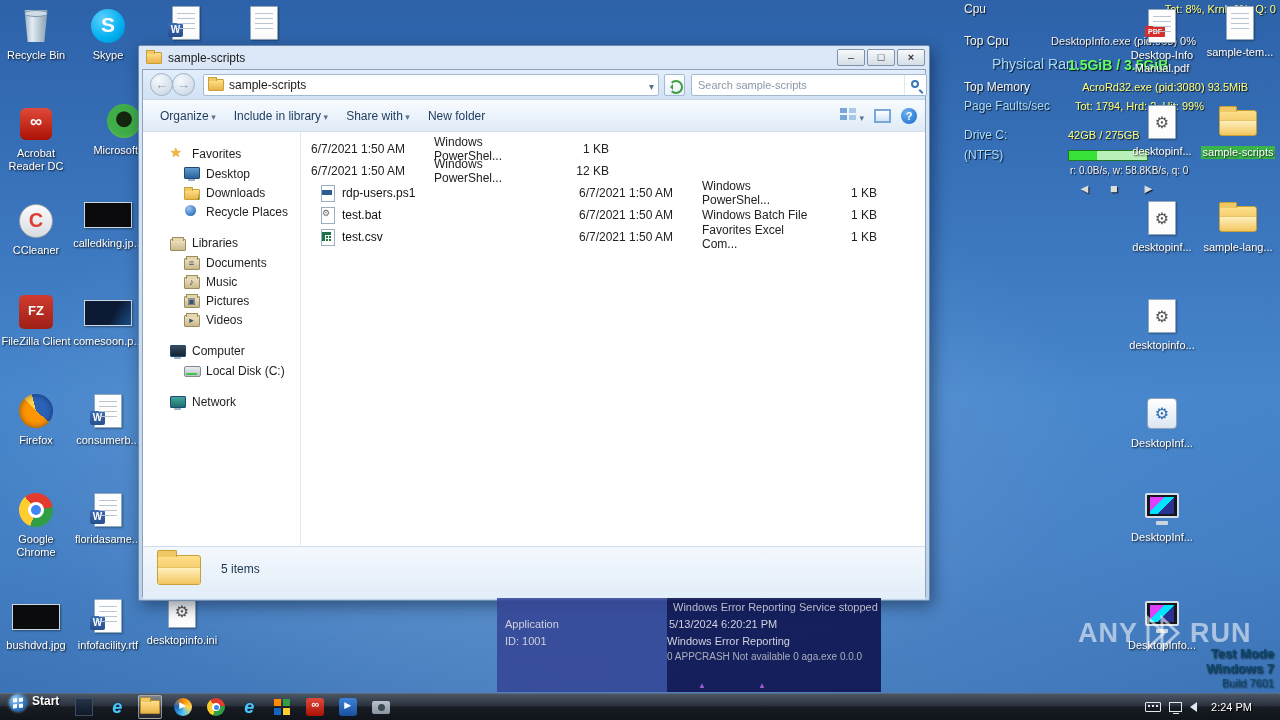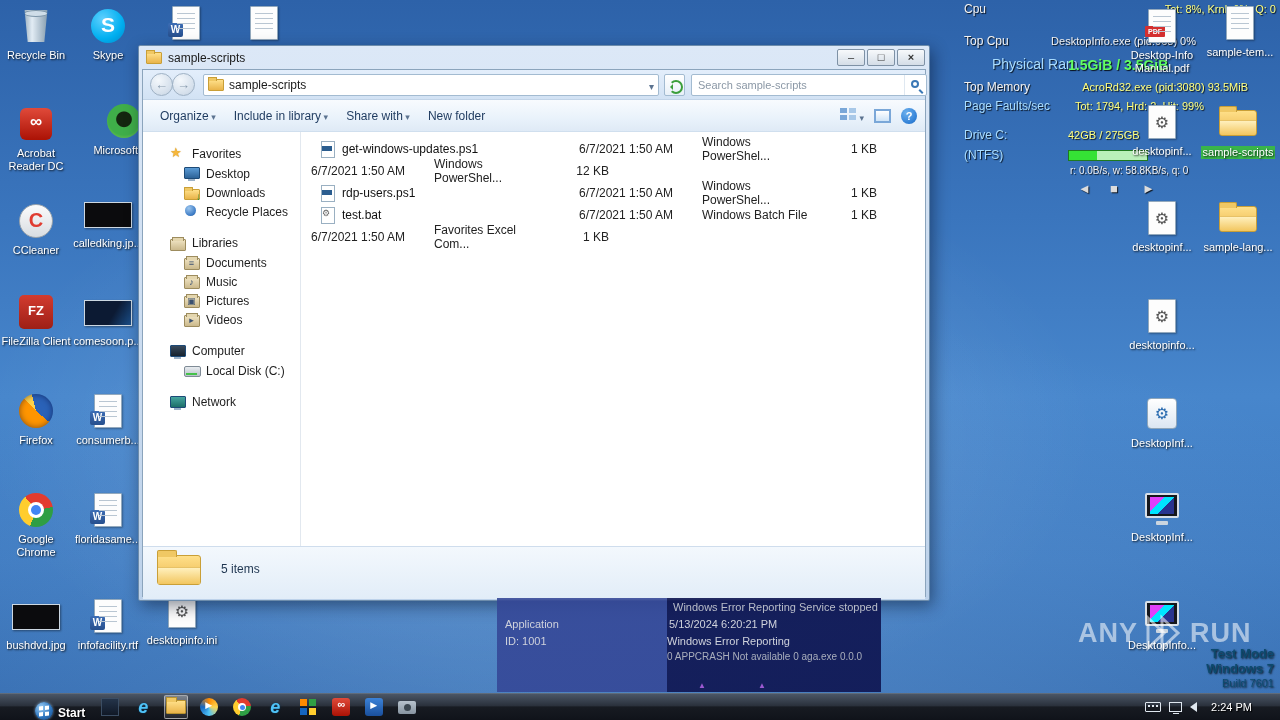--- a/index.html
+++ b/index.html
@@ -206,21 +206,21 @@
   .wm { position:absolute; left:1078px; top:614px; z-index:3; display:flex; align-items:center; gap:4px;
     color:rgba(255,255,255,0.55); font-size:27px; font-weight:bold; letter-spacing:1px; }
   .badge { position:absolute; right:6px; top:646px; z-index:3; text-align:right; color:#0c4a6e;
     font-size:13px; font-weight:bold; line-height:15px; text-shadow:1px 1px 2px rgba(0,0,0,.8); }
   .badge .build { font-size:11px; font-weight:normal; }
 
   
   .taskbar { position:absolute; left:0; bottom:0; width:1280px; height:27px; z-index:5;
     background:linear-gradient(#4b5665 0%,#2a313c 45%,#171b22 50%,#10131a 100%); border-top:1px solid #5f6b7a;
     display:flex; align-items:center; }
-  .start { display:flex; align-items:flex-end; gap:5px; padding:0 9px; height:100%; cursor:pointer;margin-left:26px; }
+  .start { display:flex; align-items:flex-start; gap:5px; padding:0 9px; height:100%; cursor:pointer; }
   .orb { width:18px; height:18px; border-radius:50%; position:relative;
     background:radial-gradient(circle at 35% 30%,#9fd0f5,#2f77c0 55%,#17447e); box-shadow:0 0 3px rgba(160,210,255,.7); }
   .orb .flag { position:absolute; left:4px; top:4px; width:10px; height:10px; transform:skewY(-6deg);
     background:linear-gradient(#fff,#fff) 0 0/4px 4px no-repeat, linear-gradient(#fff,#fff) 6px 0/4px 4px no-repeat,
     linear-gradient(#fff,#fff) 0 6px/4px 4px no-repeat, linear-gradient(#fff,#fff) 6px 6px/4px 4px no-repeat; }
   .startlbl { color:#fff; font-size:12px; font-weight:bold; text-shadow:1px 1px 1px #000; }
   .qicons { display:flex; align-items:center; gap:9px; margin-left:4px; }
   .qi { width:24px; height:24px; position:relative; display:flex; align-items:center; justify-content:center; cursor:pointer; }
   .qi-active { background:linear-gradient(rgba(255,255,255,.3),rgba(255,255,255,.08)); border:1px solid rgba(255,255,255,.45); border-radius:2px; }
   .q-dark { width:18px; height:18px; background:linear-gradient(#24344a,#101826); border:1px solid #3b4d63; }
@@ -536,24 +536,20 @@
         </div>
         <div class="nav-gap"></div>
         <div class="nav-sec">
           <span class="mi mi-network"></span>
           <span>Network</span>
         </div>
       </div>
       <div class="files">
         <div class="flist">
           <div class="frow">
-            <span class="fname">
-                <span class="fi fi-ps1"></span>
-                <span>get-windows-updates.ps1</span>
-              </span>
             <span class="fdate">6/7/2021 1:50 AM</span>
             <span class="ftype">Windows PowerShel...</span>
             <span class="fsize">1 KB</span>
           </div>
           <div class="frow">
             <span class="fdate">6/7/2021 1:50 AM</span>
             <span class="ftype">Windows PowerShel...</span>
             <span class="fsize">12 KB</span>
           </div>
           <div class="frow">
@@ -568,20 +564,24 @@
           <div class="frow">
             <span class="fname">
                 <span class="fi fi-bat"></span>
                 <span>test.bat</span>
               </span>
             <span class="fdate">6/7/2021 1:50 AM</span>
             <span class="ftype">Windows Batch File</span>
             <span class="fsize">1 KB</span>
           </div>
           <div class="frow">
+            <span class="fname">
+                <span class="fi fi-csv"></span>
+                <span>test.csv</span>
+              </span>
             <span class="fdate">6/7/2021 1:50 AM</span>
             <span class="ftype">Favorites Excel Com...</span>
             <span class="fsize">1 KB</span>
           </div>
         </div>
       </div>
     </div>
     <div class="details">
       <div class="folder-lg"></div>
       <div class="statuslbl">5 items</div>

